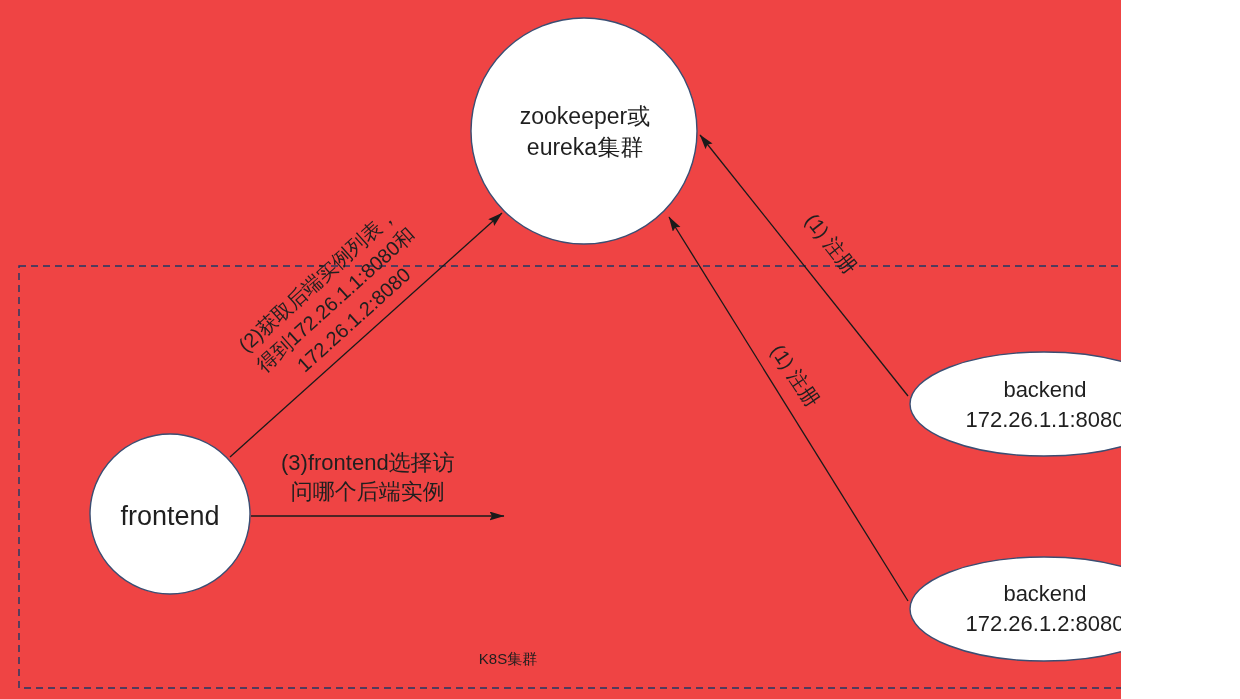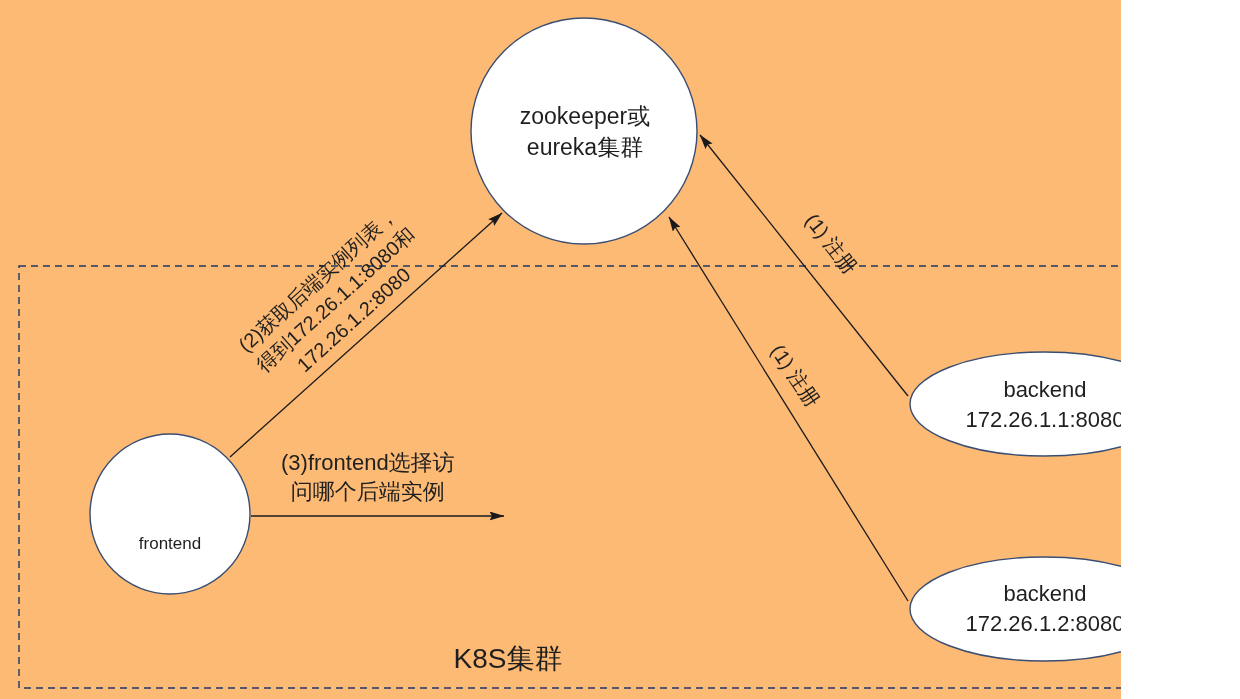--- a/index.html
+++ b/index.html
@@ -4,21 +4,21 @@
 <style>
   html, body {
     margin: 0;
     padding: 0;
     background: #ffffff;
   }
   .stage {
     position: relative;
     width: 1121px;
     height: 699px;
-    background: #fdba74;
+    background: #ef4444;
     overflow: hidden;
     font-family: "Liberation Sans", "DejaVu Sans", sans-serif;
     color: #1f1f1f;
   }
   .stage svg.shapes {
     position: absolute;
     left: 0;
     top: 0;
   }
   .lbl {
@@ -32,22 +32,22 @@
     transform: translate(-50%, -50%);
   }
   .lbl-registry {
     left: 585px;
     top: 132px;
     font-size: 23px;
     line-height: 31px;
   }
   .lbl-frontend {
     left: 170px;
-    top: 544px;
-    font-size: 17px;
+    top: 516px;
+    font-size: 27px;
   }
   .lbl-backend1 {
     left: 1045px;
     top: 405px;
     font-size: 22px;
     line-height: 30px;
   }
   .lbl-backend2 {
     left: 1045px;
     top: 609px;
@@ -80,21 +80,21 @@
   .lbl-register2 {
     left: 795px;
     top: 376px;
     font-size: 20px;
     white-space: pre;
     transform: translate(-50%, -50%) rotate(56deg);
   }
   .lbl-k8s {
     left: 508px;
     top: 659px;
-    font-size: 28px;
+    font-size: 15px;
   }
 </style>
 </head>
 <body>
 
 <div class="stage">
 
   <svg class="shapes" width="1240" height="699" viewBox="0 0 1240 699">
     <defs>
       <marker id="arrowhead" markerWidth="17" markerHeight="11" refX="14.5" refY="4.5" orient="auto" markerUnits="userSpaceOnUse">

